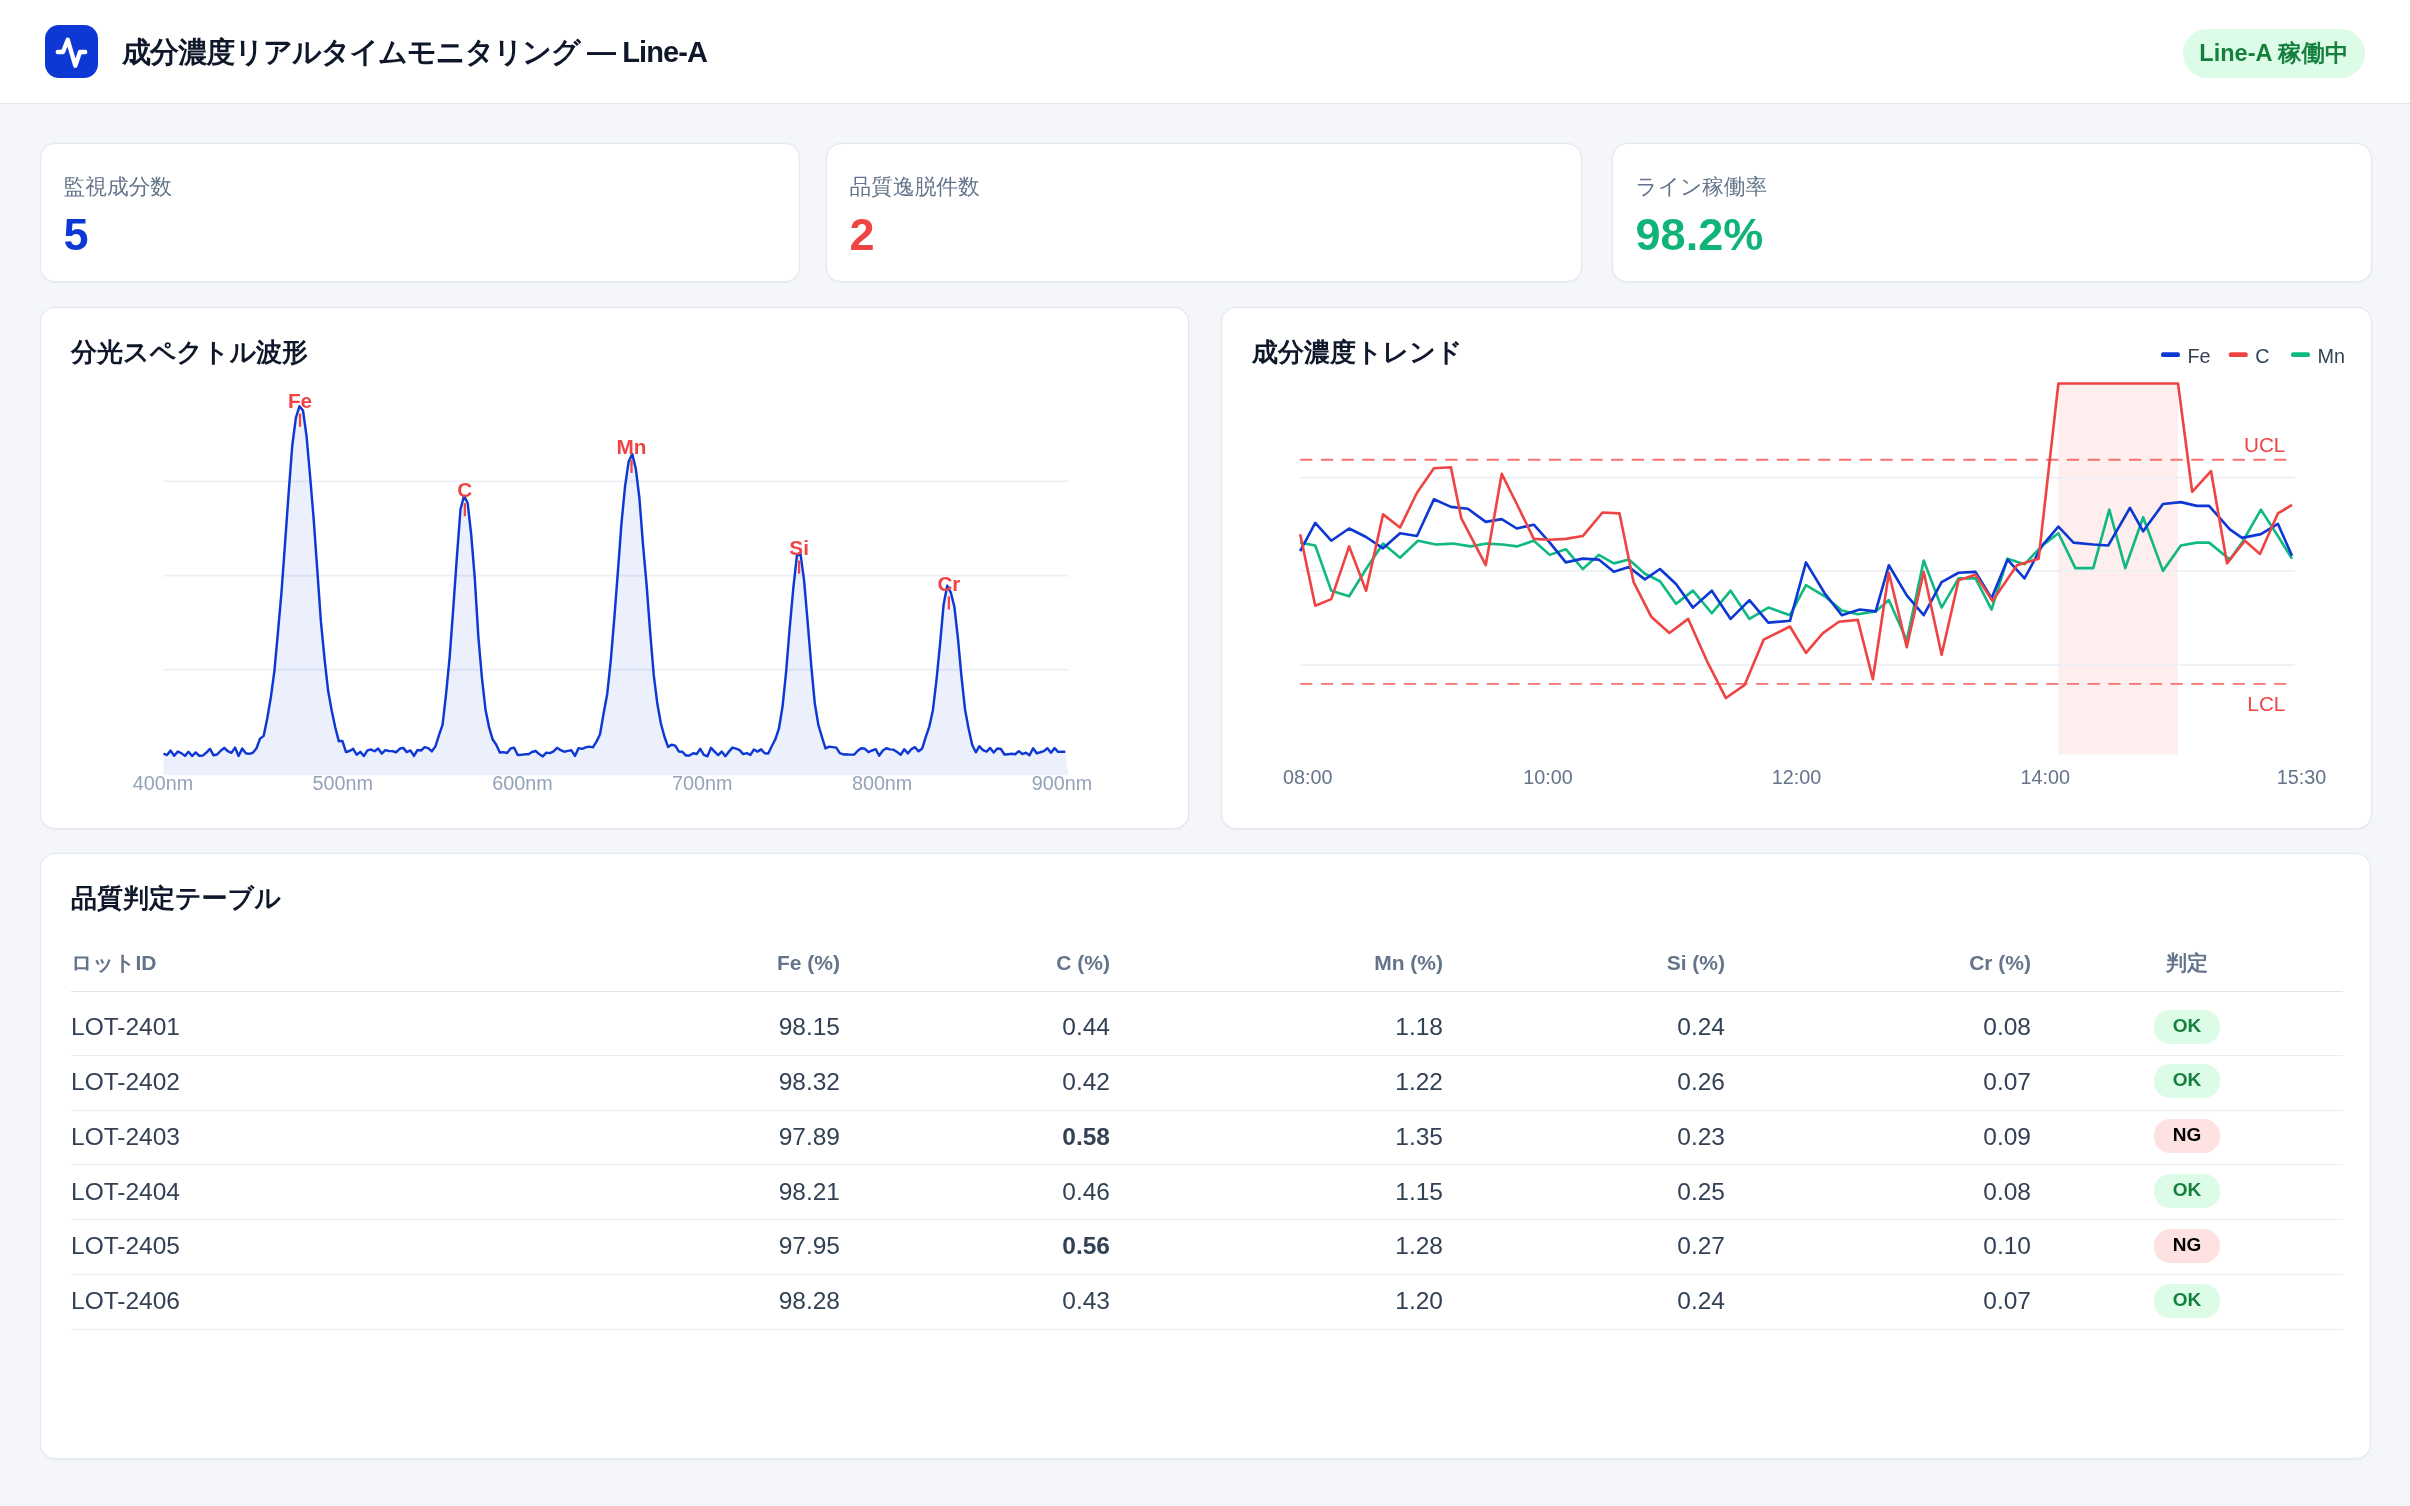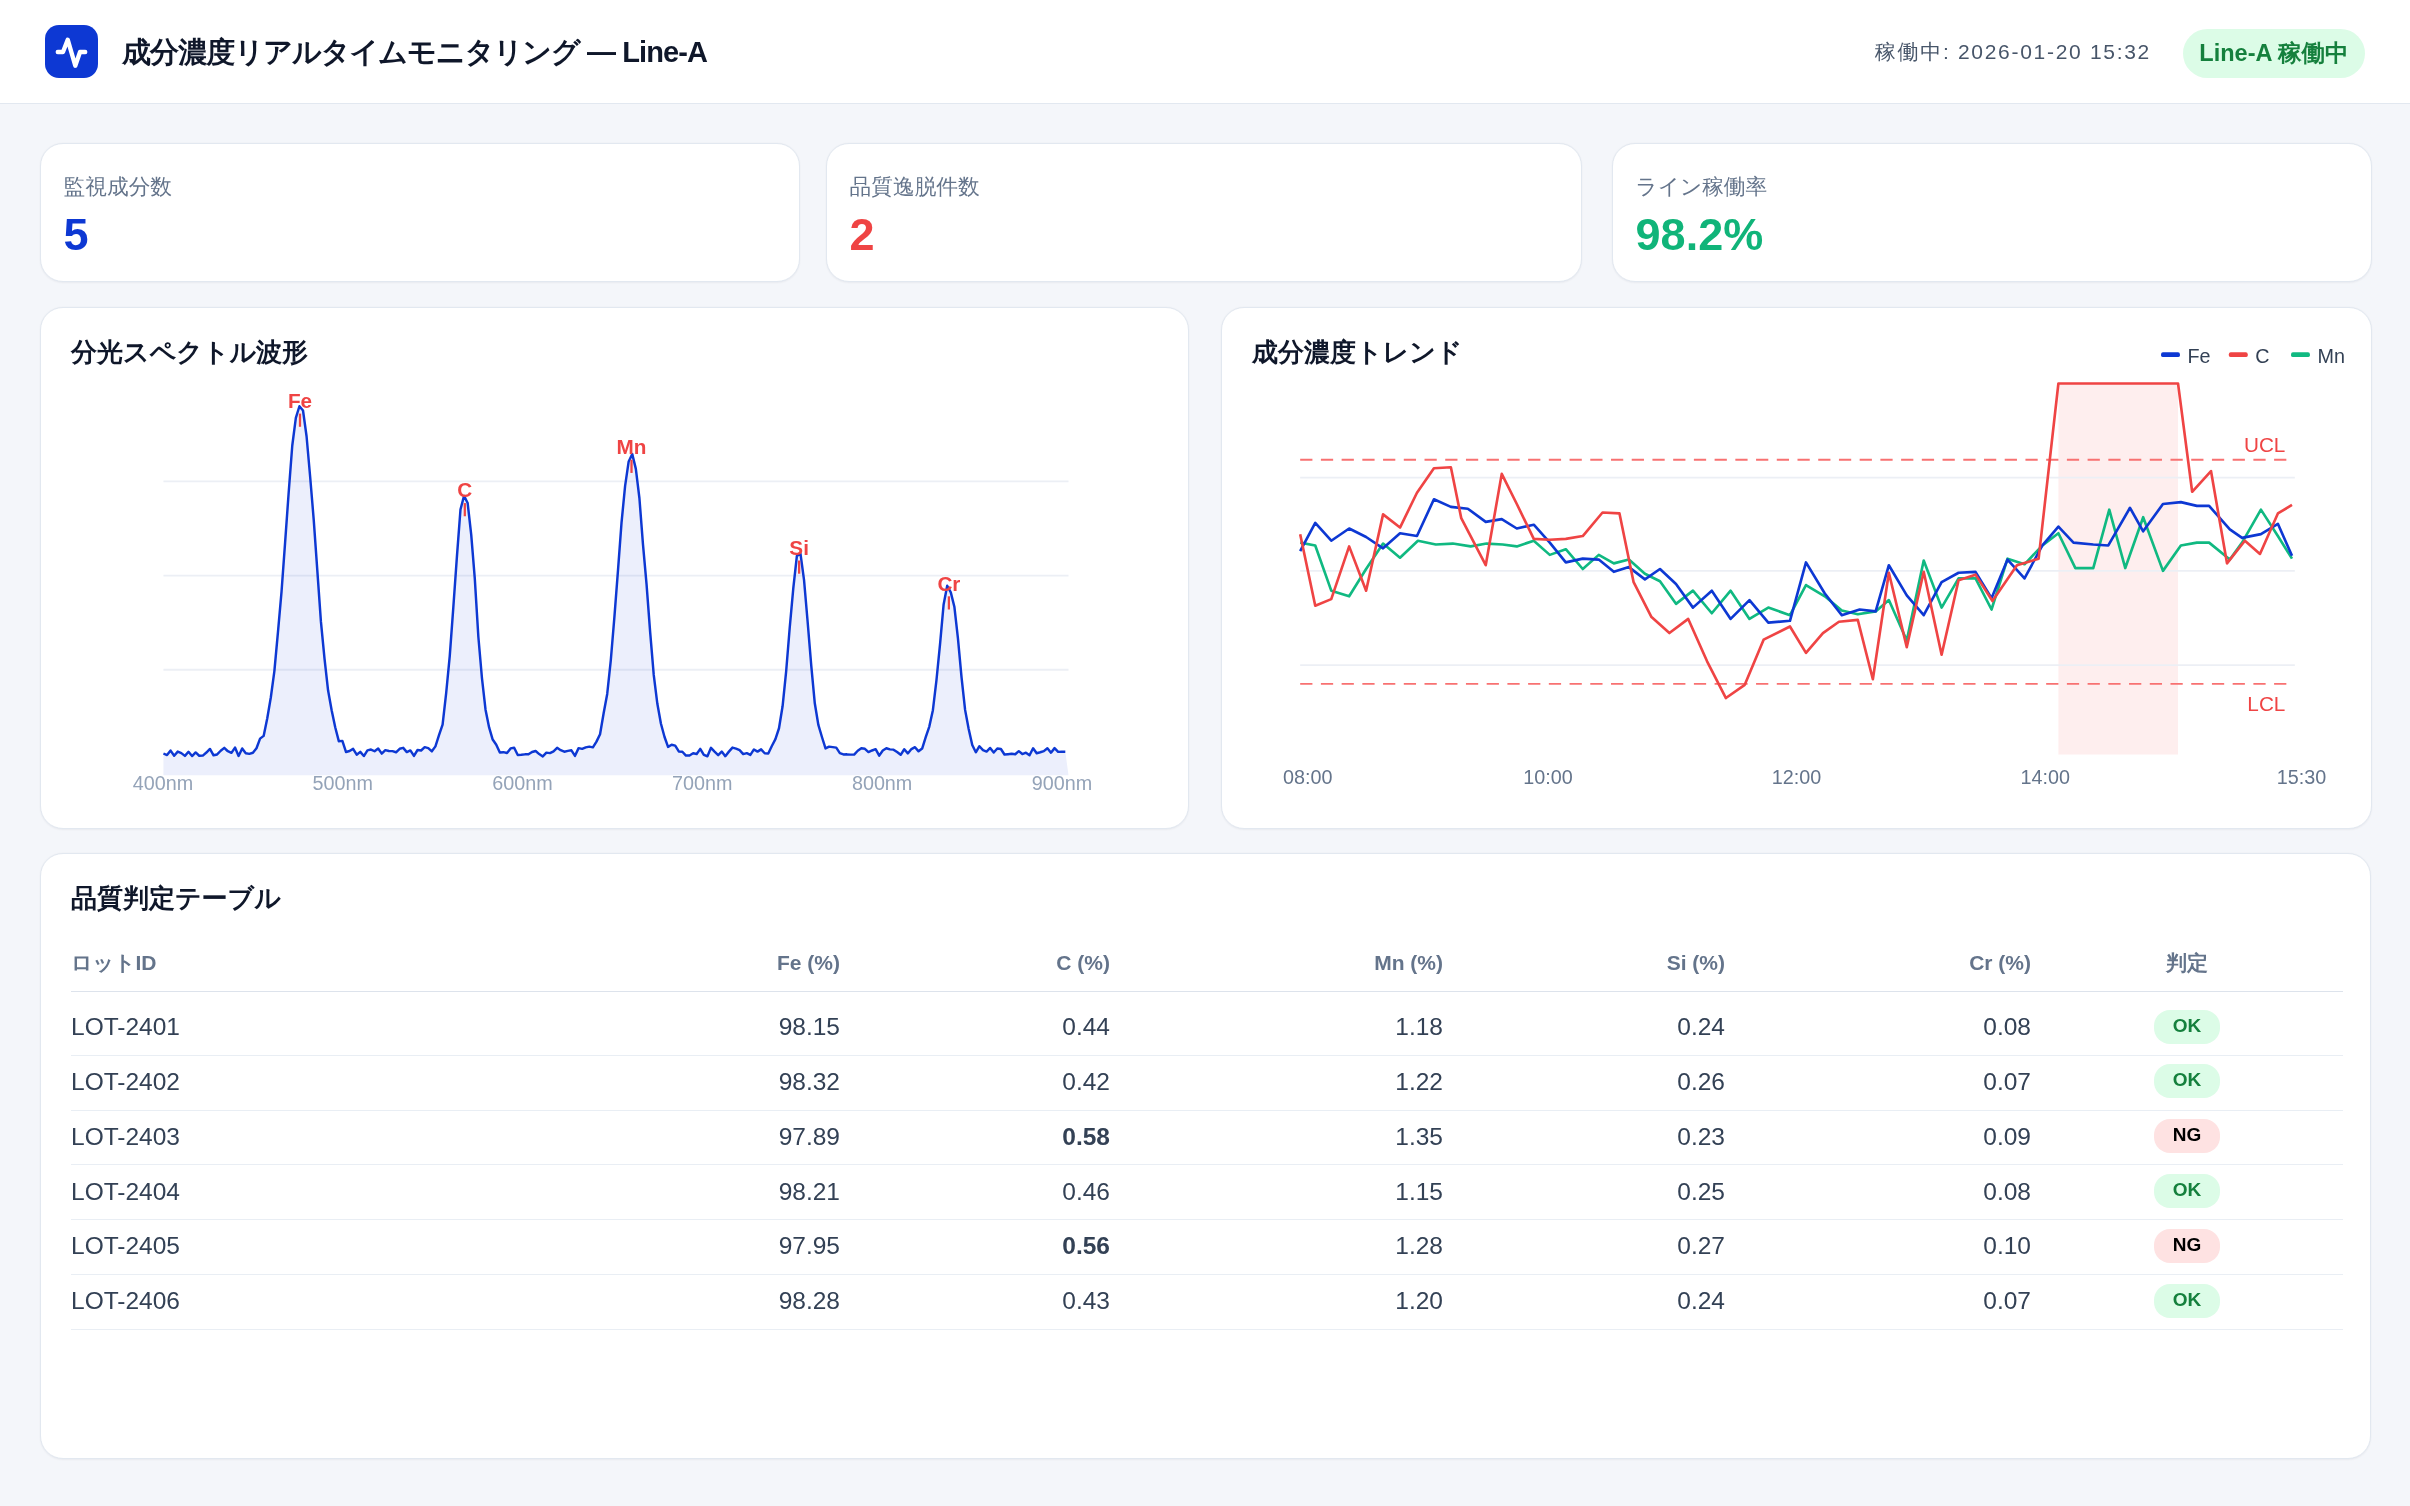--- a/index.html
+++ b/index.html
@@ -1,17 +1,17 @@
 <!DOCTYPE html>
 <html style="font-size:15px"><head><meta charset="utf-8">
 <style>
 * { margin:0; padding:0; box-sizing:border-box; }
 html,body { width:2411px; height:1507px; background:#f4f6fa; font-family:"Liberation Sans", sans-serif; position:relative; overflow:hidden; }
 .abs { position:absolute; }
-.card { position:absolute; background:#fff; border:0.9px solid #e2e8f0; border-radius:23px; box-shadow:0 0.9px 1.9px rgba(15,23,42,.05); }
+.card { position:absolute; background:#fff; border:0.9px solid #e2e8f0; border-radius:15px; box-shadow:0 0.9px 1.9px rgba(15,23,42,.05); }
 
 #hdr { position:absolute; left:0; top:0; width:2411px; height:104px; background:#fff; border-bottom:0.9px solid #e2e8f0; }
 #hicon { position:absolute; left:45px; top:25.4px; width:53px; height:53px; border-radius:14px; background:#0d38d3; }
 #htitle { position:absolute; left:122px; top:0; height:108px; line-height:104px; font-size:29px; font-weight:bold; color:#0f172a; letter-spacing:-0.9px; }
 #htime { position:absolute; right:260px; top:0; height:104px; line-height:104px; font-size:21px; color:#475569; letter-spacing:1.7px; }
 #hbadge { position:absolute; left:2183px; top:29px; width:182px; height:49px; border-radius:24.5px; background:#dcfce7; color:#15803d; font-size:23.5px; font-weight:bold; text-align:center; line-height:49px; }
 
 .slabel { position:absolute; left:22.6px; top:28px; font-size:21.7px; color:#64748b; }
 .sval { position:absolute; left:22.6px; top:64px; font-size:45px; line-height:53px; font-weight:bold; }
 
@@ -31,21 +31,20 @@
 .ng { background:#fee2e2; color:#000000; }
 </style></head>
 <body>
 <div id="hdr">
   <div id="hicon">
     <svg width="53" height="53" viewBox="0 0 56 56">
       <polyline points="13.5,28.5 19,28.5 24,15.5 32,43 37,28.5 42.5,28.5" fill="none" stroke="#ffffff" stroke-width="4.6" stroke-linecap="round" stroke-linejoin="round"></polyline>
     </svg>
   </div>
   <div id="htitle">成分濃度リアルタイムモニタリング — Line-A</div>
-  <div id="htime">稼働中: 2026-01-20 15:32</div>
   <div id="hbadge">Line-A 稼働中</div>
 </div>
 
 <div class="card" style="left:40px; top:143px; width:760px; height:139px;">
   <div class="slabel">監視成分数</div>
   <div class="sval" style="color:#0d38d3;">5</div>
 </div>
 <div class="card" style="left:826px; top:143px; width:756px; height:139px;">
   <div class="slabel">品質逸脱件数</div>
   <div class="sval" style="color:#ef4444;">2</div>

